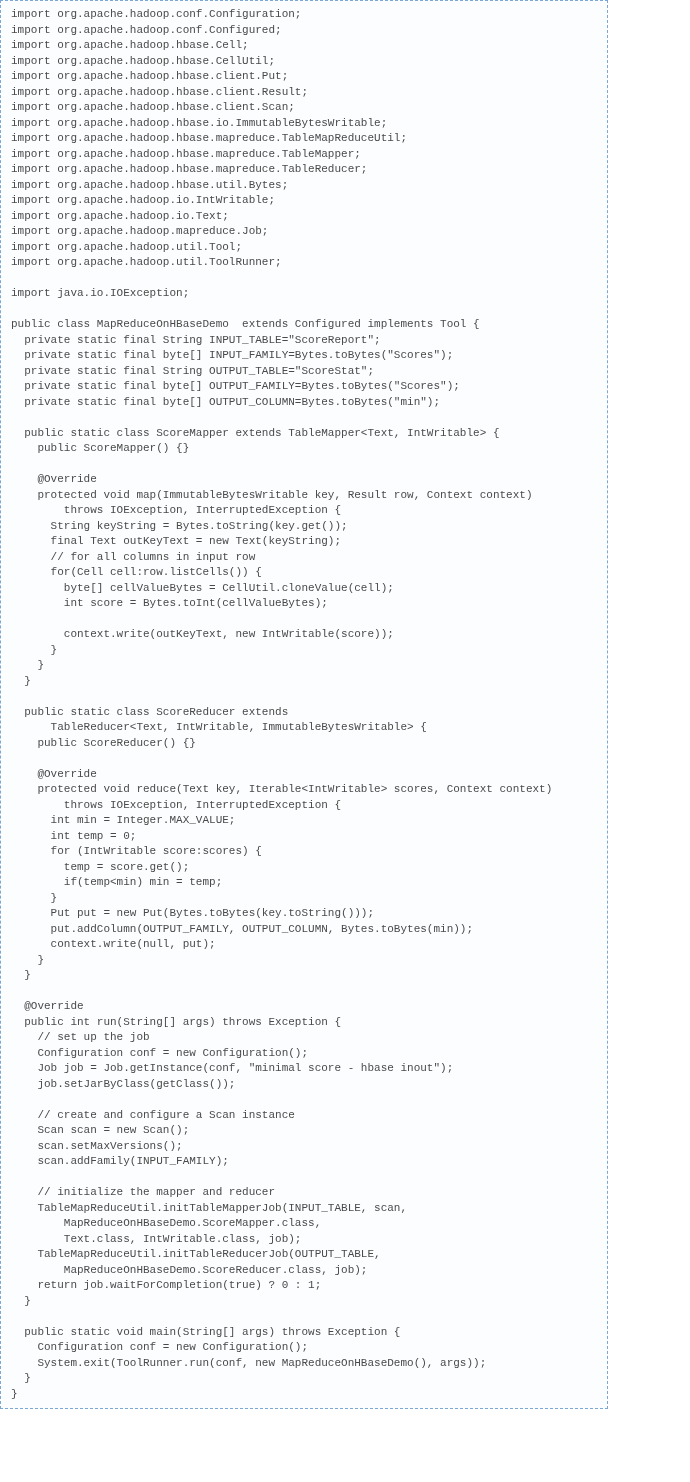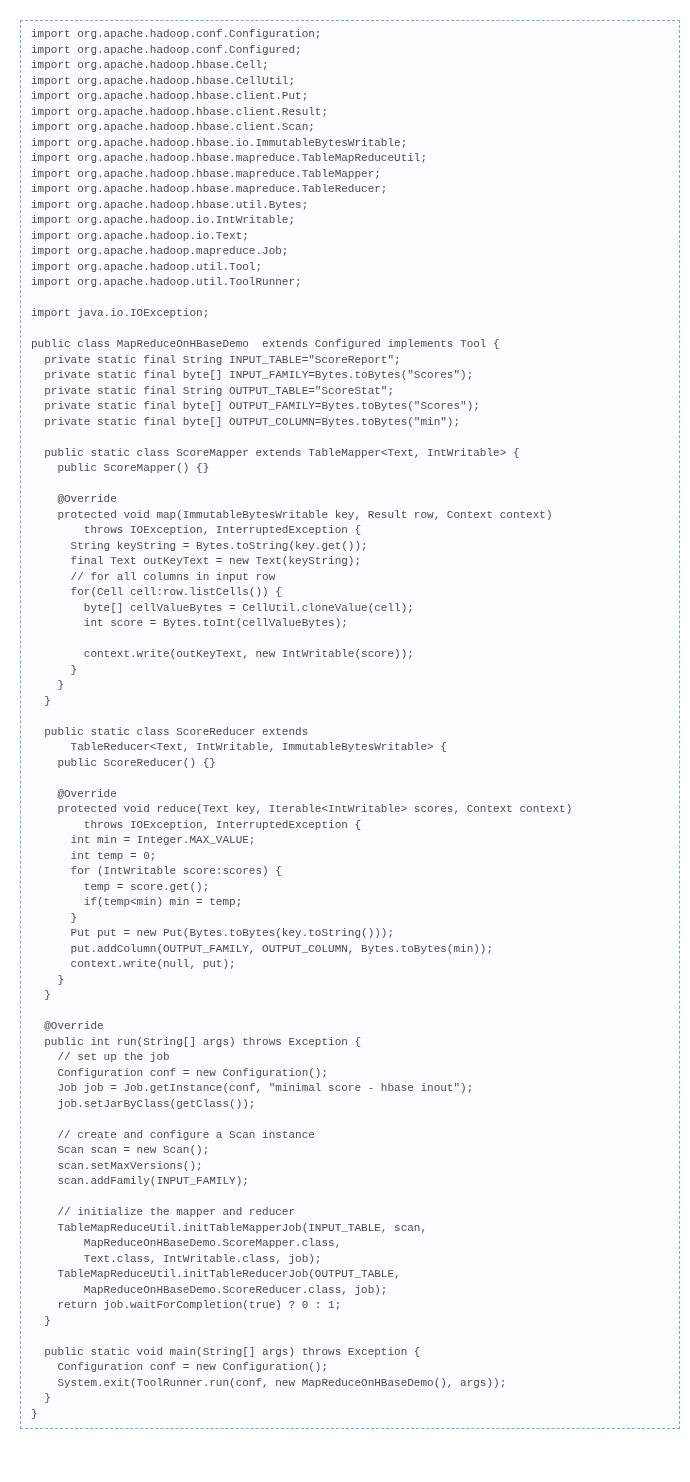--- a/index.html
+++ b/index.html
@@ -2,22 +2,22 @@
 <html><head>
 <meta charset="utf-8">
 <style>
   body {
     margin: 0;
     padding: 0;
     background: #ffffff;
     font-family: "Courier New", Courier, monospace;
   }
   .code-box {
-    width: 660px;
-    margin: 20px;
+    width: 608px;
+    margin: 0;
     padding: 6px 10px;
     border: 1px dashed #7aa7d4;
     background: #fbfdff;
     box-sizing: border-box;
   }
   pre.code {
     margin: 0;
     padding: 0;
     font-family: "Courier New", Courier, monospace;
     font-size: 11px;

